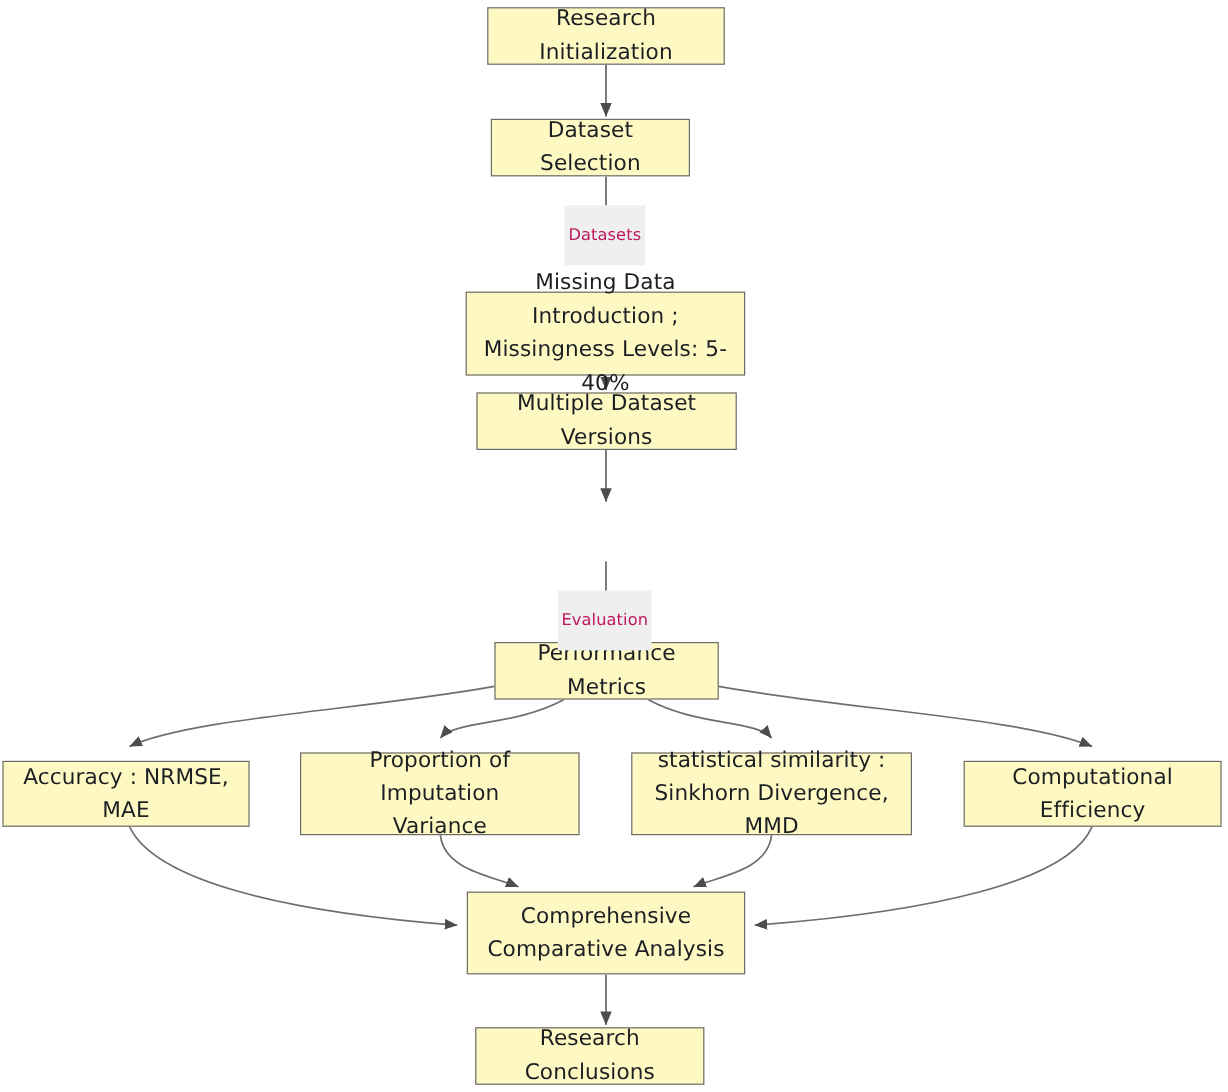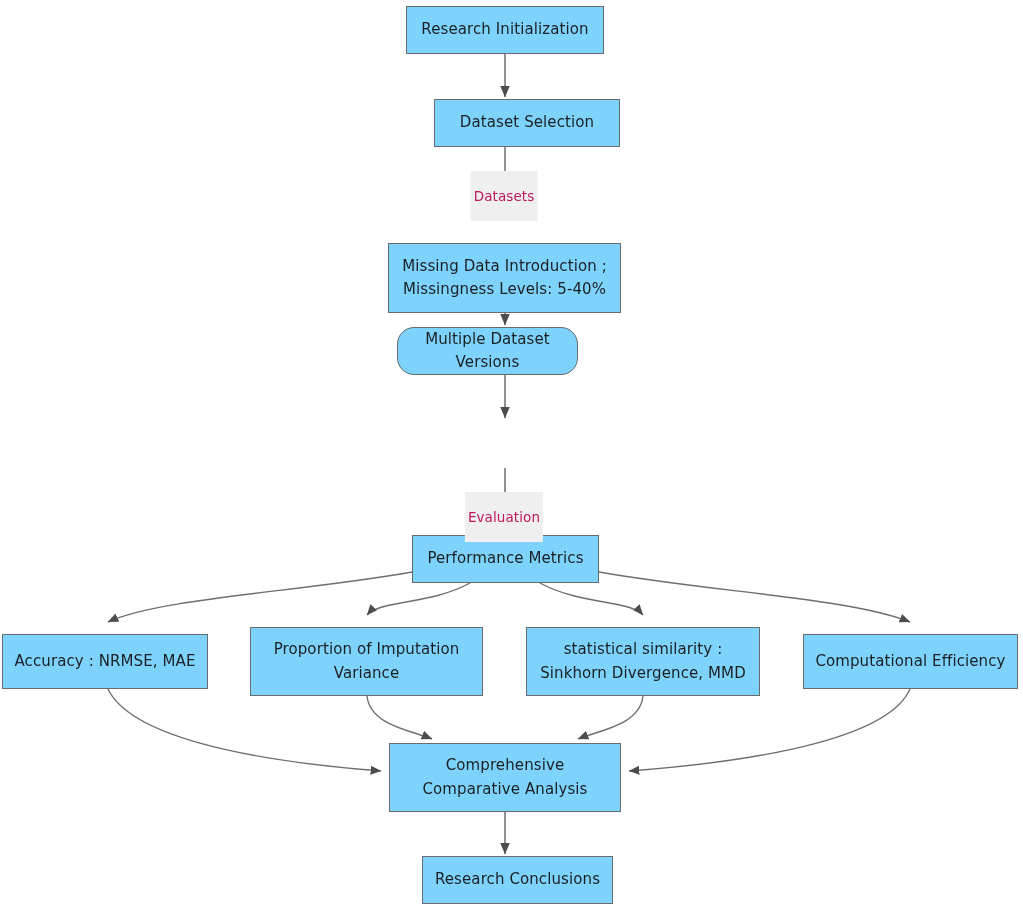--- a/index.html
+++ b/index.html
@@ -22,28 +22,28 @@
     position: absolute;
     left: 0;
     top: 0;
     width: 1023px;
     height: 910px;
     pointer-events: none;
   }
   .node {
     position: absolute;
     box-sizing: border-box;
-    background: #7dd3fc;
+    background: #fef9c3;
     border: 1.3px solid #6b6b6b;
     display: flex;
     align-items: center;
     justify-content: center;
     text-align: center;
     color: #1b1f23;
-    font-size: 15px;
+    font-size: 18px;
     line-height: 1.55;
     letter-spacing: 0.1px;
     white-space: pre-line;
     padding: 2px 8px;
   }
   .edge-label {
     position: absolute;
     background: #efefef;
     color: #be185d;
     font-size: 13.5px;
@@ -87,30 +87,30 @@
       <path d="M367,696 C370,725 410,730 432,739"></path>
       <path d="M643,696 C640,725 600,730 578,739"></path>
       <path d="M910,689 C890,735 775,760 629,771"></path>
     </g>
   </svg>
 
   <div class="node" style="left:406px; top:6px; width:198px; height:48px;">
     <span>Research Initialization</span>
   </div>
 
-  <div class="node" style="left:434px; top:99px; width:186px; height:48px;">
+  <div class="node" style="left:409px; top:99px; width:166px; height:48px;">
     <span>Dataset Selection</span>
   </div>
 
   <div class="node" style="left:388px; top:212px; width:233px; height:70px;margin-top:31px;">
     <span>Missing Data Introduction ;
 Missingness Levels: 5-40%</span>
   </div>
 
-  <div class="node" style="left:397px; top:327px; width:181px; height:48px;border-radius:17px;">
+  <div class="node" style="left:397px; top:327px; width:217px; height:48px;">
     <span>Multiple Dataset Versions</span>
   </div>
 
 
   <div class="node" style="left:412px; top:535px; width:187px; height:48px;">
     <span>Performance Metrics</span>
   </div>
 
   <div class="node" style="left:2px; top:634px; width:206px; height:55px;">
     <span>Accuracy : NRMSE, MAE</span>
@@ -128,21 +128,21 @@
 
   <div class="node" style="left:803px; top:634px; width:215px; height:55px;text-align:center;">
     <span>Computational Efficiency</span>
   </div>
 
   <div class="node" style="left:389px; top:743px; width:232px; height:69px;">
     <span>Comprehensive
 Comparative Analysis</span>
   </div>
 
-  <div class="node" style="left:422px; top:856px; width:191px; height:48px;">
+  <div class="node" style="left:396px; top:856px; width:191px; height:48px;">
     <span>Research Conclusions</span>
   </div>
 
   <div class="edge-label" style="left:504px; top:171px;">Datasets</div>
 
   <div class="edge-label" style="left:504px; top:492px;text-align:center;">Evaluation</div>
 
 </div>
 
 </body></html>

